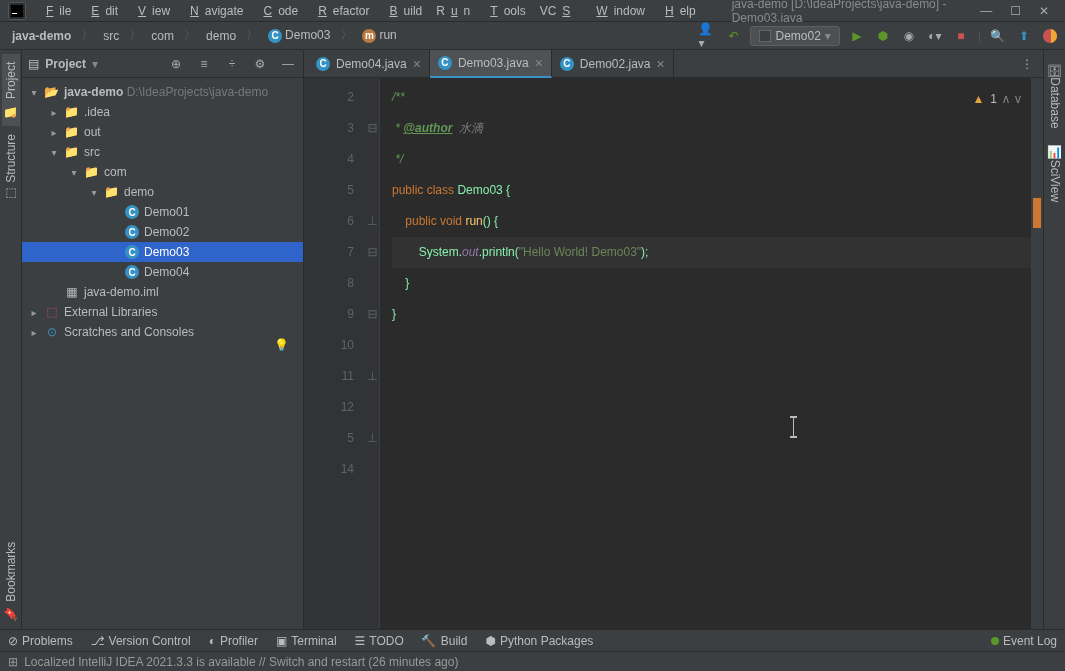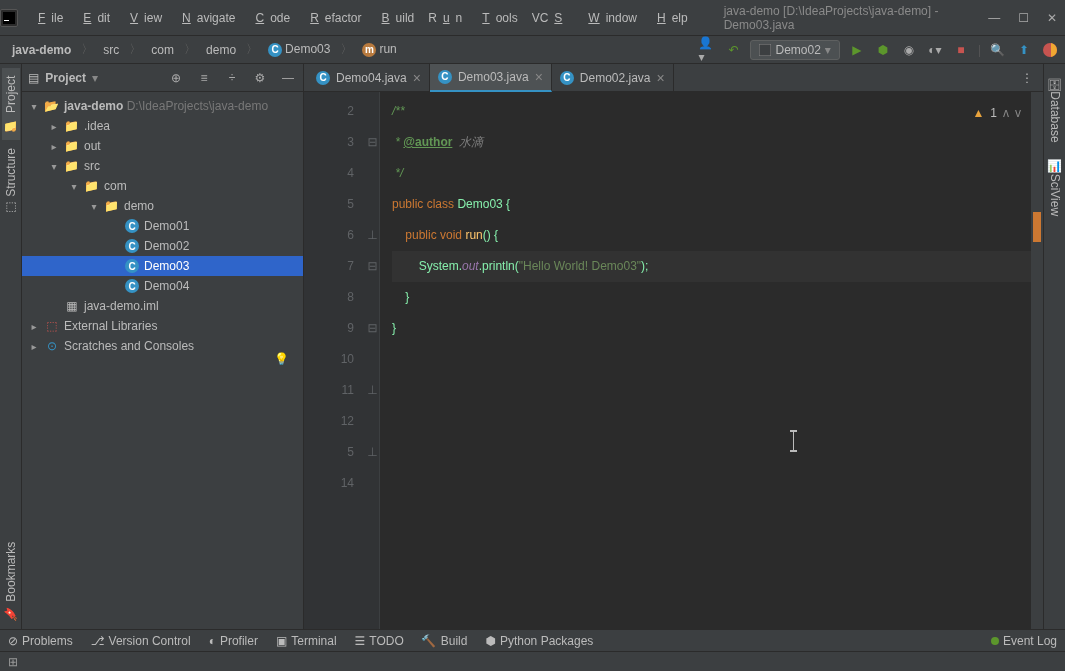--- a/index.html
+++ b/index.html
@@ -1,17 +1,17 @@
 <!DOCTYPE html>
 <html><head>
 <meta charset="utf-8">
 <style>
 *{margin:0;padding:0;box-sizing:border-box;font-family:"Segoe UI",Arial,sans-serif;font-size:12px;user-select:none}
 body{width:1065px;height:671px;background:#3c3f41;color:#bbb;overflow:hidden;display:flex;flex-direction:column}
-.titlebar{height:36px;background:#3c3f41;display:flex;align-items:center;padding:0 0;border-bottom:1px solid #2b2b2b}
+.titlebar{height:22px;background:#3c3f41;display:flex;align-items:center;padding:0 8px;border-bottom:1px solid #2b2b2b}
 .titlebar .logo{width:18px;height:18px;background:#2b2b2b;border:1px solid #555;border-radius:2px;display:flex;align-items:center;justify-content:center;margin-right:8px}
 .menubar{display:flex;gap:2px}
 .menubar span{padding:2px 6px;cursor:pointer}
 .menubar span .u{text-decoration:underline}
 .titlebar .title{flex:1;text-align:left;padding-left:30px;color:#8a8a8a}
 .wincontrols{display:flex;gap:18px;padding-right:8px}
 .wincontrols span{cursor:pointer;color:#aaa}
 .navbar{height:28px;background:#3c3f41;display:flex;align-items:center;padding:0 6px;border-bottom:1px solid #2b2b2b}
 .breadcrumb{display:flex;align-items:center;gap:4px}
 .breadcrumb .crumb{padding:2px 6px;cursor:pointer}
@@ -46,21 +46,21 @@
 .tab-item.active{background:#4e5254;border-bottom:2px solid #3592c4}
 .tab-item .close{color:#888;font-size:14px}
 .tabs .more{margin-left:auto;padding:0 10px;cursor:pointer}
 .editor{flex:1;display:flex;position:relative;font-family:"JetBrains Mono",Consolas,monospace;font-size:16px}
 .gutter{width:62px;background:#313335;text-align:right;padding:4px 12px 4px 0;color:#606366;line-height:31px}
 .foldgutter{width:14px;background:#313335;border-right:1px solid #3c3f41;padding-top:4px;line-height:31px;text-align:center;color:#606366;font-size:10px}
 .code{flex:1;padding:4px 0 4px 12px;line-height:31px;position:relative}
 .code .line{white-space:pre}
 .kw{color:#cc7832}
 .str{color:#6a8759}
-.doctag{color:#629755;text-decoration:underline;font-weight:bold}
+.doctag{color:#629755;font-style:italic;text-decoration:underline;font-weight:bold}
 .classname{color:#86efac}
 .method{color:#ffc66d}
 .field{color:#9876aa;font-style:italic}
 .doccomment{color:#629755;font-style:italic}
 .cjk{color:#808080;font-style:italic}
 .editor-overlay{position:absolute;top:6px;right:10px;display:flex;align-items:center;gap:6px}
 .warn-triangle{color:#e8a33d}
 .rightgutter{width:22px;background:#3c3f41;border-left:1px solid #2b2b2b;display:flex;flex-direction:column;align-items:center;padding-top:4px}
 .rightgutter .tab{writing-mode:vertical-rl;padding:8px 2px;cursor:pointer;font-size:11px}
 .bottombar{height:22px;background:#3c3f41;border-top:1px solid #2b2b2b;display:flex;align-items:center;padding:0 8px;gap:18px;font-size:11px}
@@ -365,13 +365,14 @@
   <div class="right">
     <div class="item">
         <span class="green-dot"></span>
         <span>Event Log</span>
       </div>
   </div>
 </div>
 
 <div class="statusbar">
   <span>⊞</span>&nbsp;&nbsp;
+  <span>Localized IntelliJ IDEA 2021.3.3 is available // Switch and restart (26 minutes ago)</span>
 </div>
 
 </body></html>

